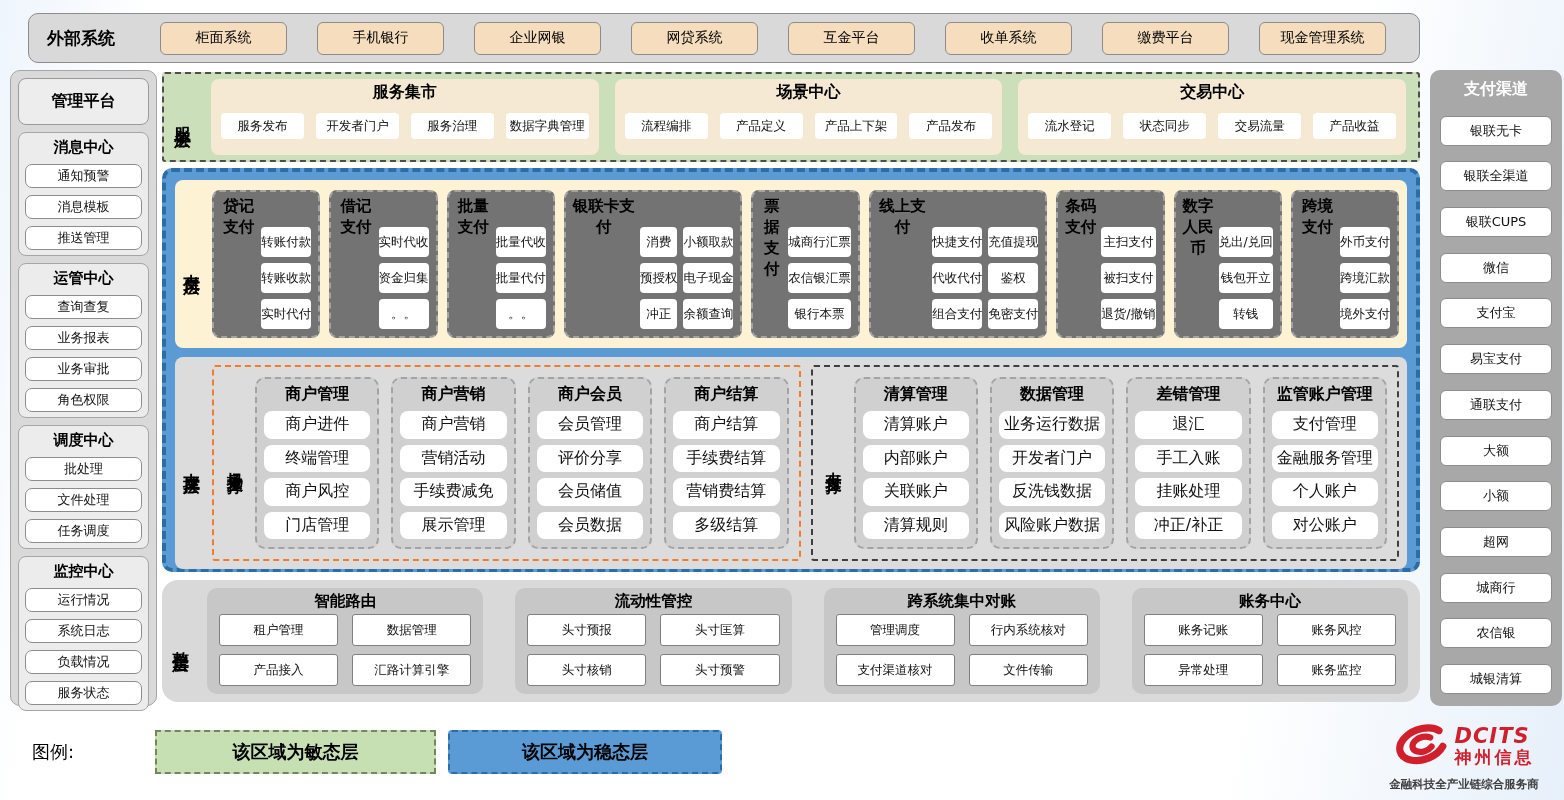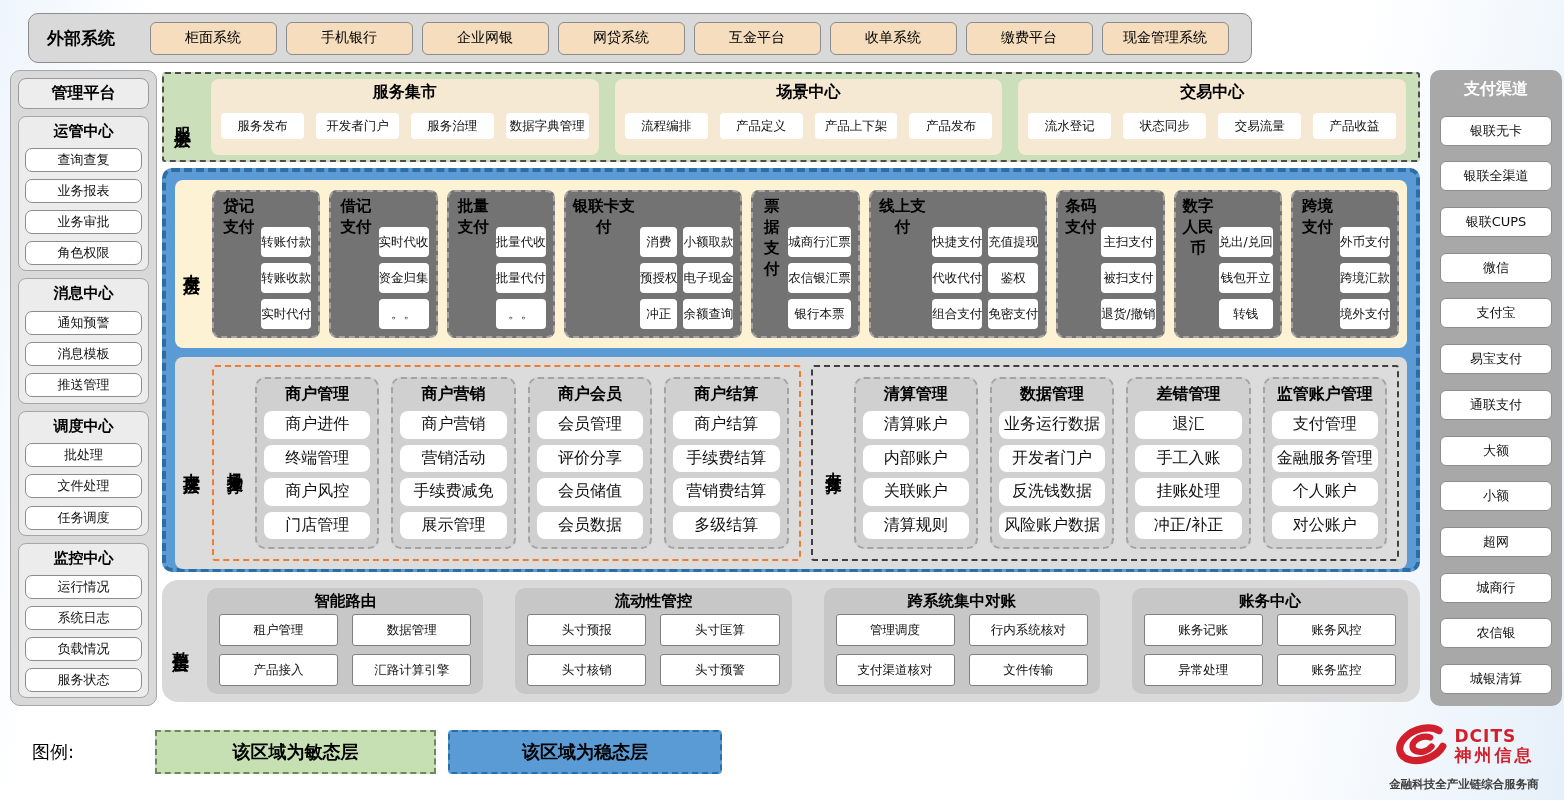--- a/index.html
+++ b/index.html
@@ -4,34 +4,34 @@
 <style>
   * { margin:0; padding:0; box-sizing:border-box; }
   body { font-family:"DejaVu Sans","Liberation Sans",sans-serif; background:#fff; }
   #root { position:relative; width:1564px; height:800px; overflow:hidden;
           background:linear-gradient(100deg,#eef5fc 0%,#ffffff 9%,#ffffff 80%,#e6f0fa 100%); }
 
   .btn { background:#fff; display:flex; align-items:center; justify-content:center;
          white-space:nowrap; color:#111; }
 
   
-  .external-bar { position:absolute; left:28px; top:13px; width:1224px; height:50px;
+  .external-bar { position:absolute; left:28px; top:13px; width:1392px; height:50px;
     background:#d9d9d9; border:1px solid #8c8c8c; border-radius:10px;
     display:flex; align-items:center; padding:0 18px; gap:6px; }
   .external-label { font-weight:bold; font-size:17px; width:92px; flex:none; }
   .external-items { flex:1; display:flex; justify-content:space-around; align-items:center; }
   .pill-tan { background:#f5ddbd; border:1px solid #8c8c8c; border-radius:6px;
     width:127px; height:33px; display:flex; align-items:center; justify-content:center; font-size:14px; }
 
   
   .mgmt-panel { position:absolute; left:10px; top:70px; width:147px; height:636px;
     background:#d9d9d9; border:1px solid #a6a6a6; border-radius:10px;
     padding:7px; display:flex; flex-direction:column; gap:7px; }
   .mgmt-header { border:1px solid #9a9a9a; background:#ededed; border-radius:8px;
-    text-align:center; font-weight:bold; font-size:16px; padding:4px 0; }
+    text-align:center; font-weight:bold; font-size:16px; padding:12px 0; }
   .mgmt-section { background:#ececec; border:1px solid #a6a6a6; border-radius:8px;
     padding:5px 6px; display:flex; flex-direction:column; gap:7px; flex:1; justify-content:space-evenly; }
   .mgmt-title { font-weight:bold; font-size:15px; text-align:center; }
   .mgmt-btn { height:24px; font-size:13px; border:1px solid #8c8c8c; border-radius:7px; }
 
   
   .vlabel { writing-mode:vertical-lr; text-orientation:upright; font-weight:bold;
     font-size:17px; letter-spacing:3px; text-align:center; flex:none; }
 
   
@@ -100,21 +100,21 @@
     justify-content:center; font-weight:bold; font-size:18px; }
   .legend-stable { position:absolute; left:448px; top:730px; width:274px; height:44px;
     background:#5b9bd5; border:2px dashed #2e6da4; border-radius:4px; display:flex;
     align-items:center; justify-content:center; font-weight:bold; font-size:18px; }
 
   
   .logo { position:absolute; right:8px; bottom:8px; width:184px;
     display:flex; flex-direction:column; align-items:center; }
   .logo-top { display:flex; align-items:center; gap:3px; }
   .logo-text { display:flex; flex-direction:column; line-height:1.1; }
-  .logo-brand { color:#d21f2c; font-weight:bold; font-size:17px; letter-spacing:1px; }
+  .logo-brand { color:#d21f2c; font-weight:bold; font-style:italic; font-size:21px; letter-spacing:1px; }
   .logo-name { color:#d21f2c; font-weight:bold; font-size:17px; letter-spacing:3px; }
   .logo-tagline { color:#3f3f3f; font-weight:bold; font-size:11.5px; margin-top:4px; white-space:nowrap; }
 </style>
 </head>
 <body>
 
 <div id="root">
 
   <div class="external-bar">
     <div class="external-label">外部系统</div>
@@ -127,31 +127,31 @@
         <div class="pill-tan">收单系统</div>
         <div class="pill-tan">缴费平台</div>
         <div class="pill-tan">现金管理系统</div>
       </div>
   </div>
 
   <div class="mgmt-panel">
     <div class="mgmt-header">管理平台</div>
     <div style="display:flex;flex-direction:column;gap:7px;flex:1;">
         <div class="mgmt-section">
+          <div class="mgmt-title">消息中心</div>
+          <div class="btn mgmt-btn">通知预警</div>
+          <div class="btn mgmt-btn">消息模板</div>
+          <div class="btn mgmt-btn">推送管理</div>
+        </div>
+        <div class="mgmt-section">
           <div class="mgmt-title">运管中心</div>
           <div class="btn mgmt-btn">查询查复</div>
           <div class="btn mgmt-btn">业务报表</div>
           <div class="btn mgmt-btn">业务审批</div>
           <div class="btn mgmt-btn">角色权限</div>
-        </div>
-        <div class="mgmt-section">
-          <div class="mgmt-title">消息中心</div>
-          <div class="btn mgmt-btn">通知预警</div>
-          <div class="btn mgmt-btn">消息模板</div>
-          <div class="btn mgmt-btn">推送管理</div>
         </div>
         <div class="mgmt-section">
           <div class="mgmt-title">调度中心</div>
           <div class="btn mgmt-btn">批处理</div>
           <div class="btn mgmt-btn">文件处理</div>
           <div class="btn mgmt-btn">任务调度</div>
         </div>
         <div class="mgmt-section">
           <div class="mgmt-title">监控中心</div>
           <div class="btn mgmt-btn">运行情况</div>

